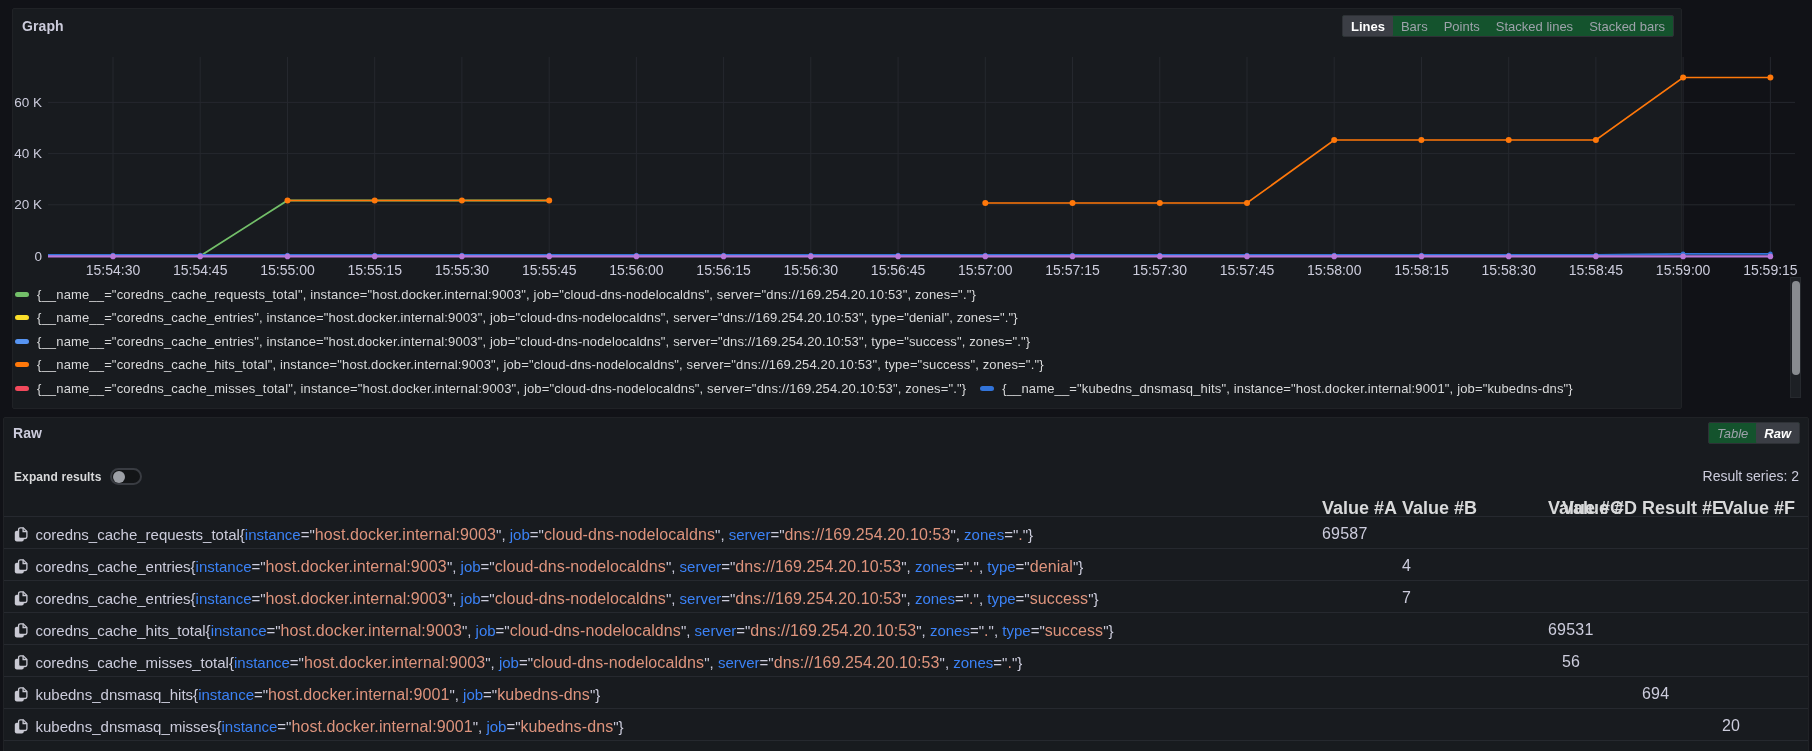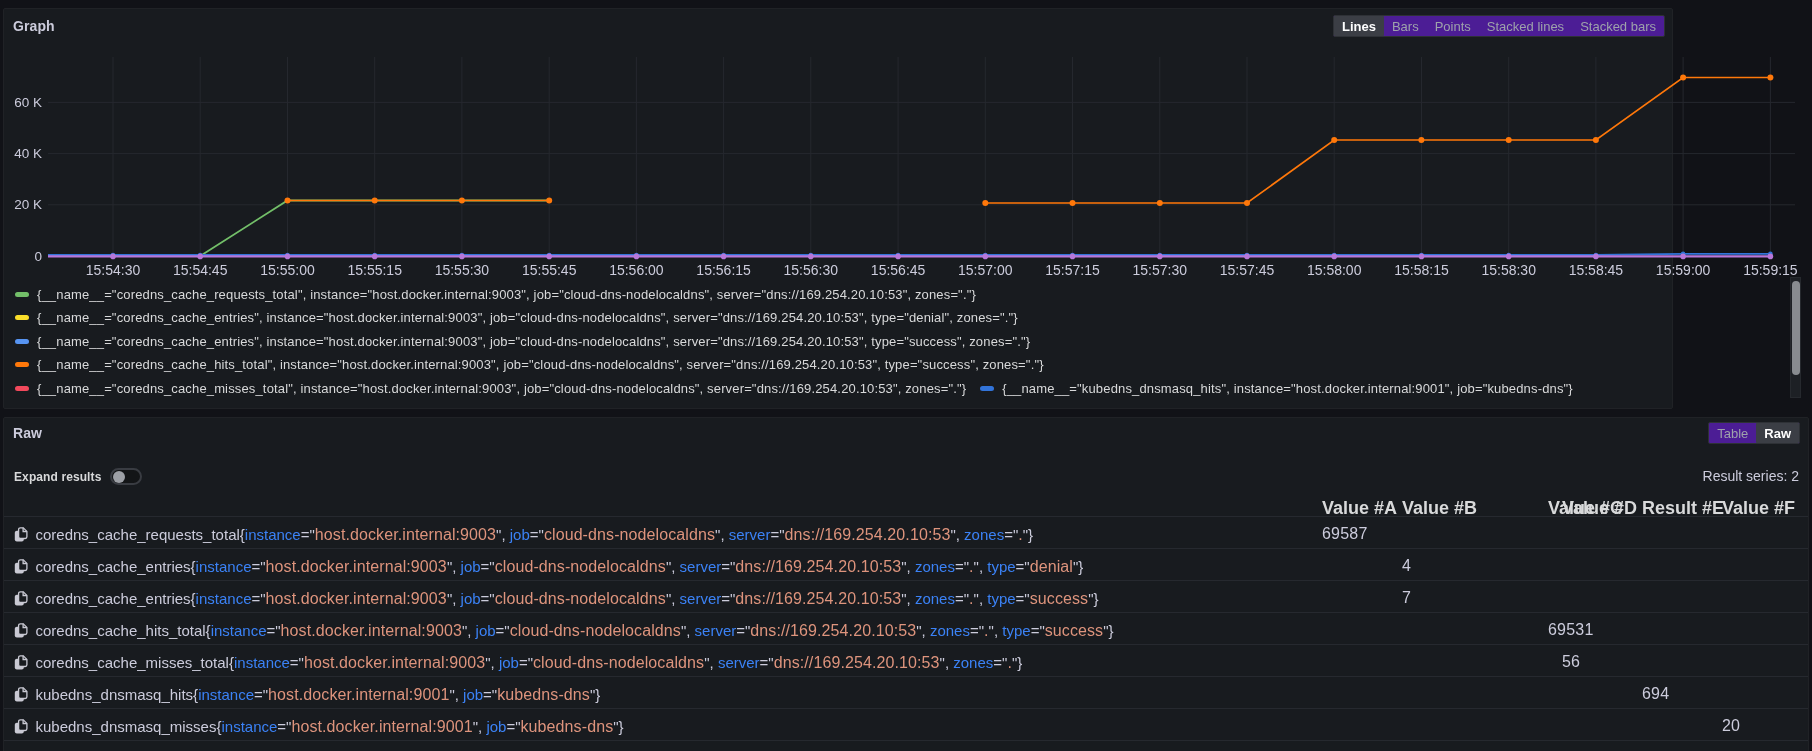--- a/index.html
+++ b/index.html
@@ -1,23 +1,23 @@
 <!DOCTYPE html>
 <html><head>
 <meta charset="utf-8">
 <style>
   * { margin:0; padding:0; box-sizing:border-box; }
   html,body { width:1812px; height:751px; background:#111217; overflow:hidden;
     font-family:"Liberation Sans", sans-serif; position:relative; }
   .panel { position:absolute; background:#181B1F; border:1px solid #202226; border-radius:2px; }
-  #gpanel { left:3px; top:8px; width:1670px; height:401px; }
+  #gpanel { left:12px; top:8px; width:1670px; height:401px; }
   #rpanel { left:3px; top:417px; width:1806px; height:340px; }
   .ptitle { position:absolute; font-size:14px; font-weight:700; color:#CCCCDC; letter-spacing:0.1px; }
   .btngroup { position:absolute; display:flex; align-items:stretch; border:1px solid #2E3136;
-    border-radius:2px; background:#4c1d95; height:22px; }
+    border-radius:2px; background:#14532d; height:22px; }
   .btngroup span { display:flex; align-items:center; padding:0 8px; font-size:13px;
     color:#9EA2AB; white-space:nowrap; }
   .btngroup span.sel { background:#3B3E45; color:#FFFFFF; font-weight:700; border-radius:1px; }
   #chartsvg { position:absolute; left:0; top:0; }
   .legend { position:absolute; left:15px; top:282.5px; width:1776px; }
   .lrow { height:23.5px; display:flex; align-items:center; font-size:13px; letter-spacing:0.15px; color:#D8D9DA; white-space:nowrap; }
   .lmark { display:inline-block; width:14px; height:5px; border-radius:2.5px; margin-right:8px; flex:none; }
   .lgap { display:inline-block; width:14px; }
   
   #sbtrack { position:absolute; left:1790px; top:277px; width:11px; height:121px; background:#1D2025; border:1px solid #26292E; }
@@ -47,21 +47,21 @@
   <div class="btngroup" style="right:7px; top:6px;">
     <span class="sel">Lines</span>
       <span>Bars</span>
       <span>Points</span>
       <span>Stacked lines</span>
       <span>Stacked bars</span>
   </div>
 </div>
 <div id="rpanel" class="panel">
   <div class="ptitle" style="left:9px; top:6.5px;">Raw</div>
-  <div class="btngroup" style="right:8px; top:4px;">
+  <div class="btngroup" style="right:8px; top:4px;font-style:italic;">
     <span>Table</span>
       <span class="sel">Raw</span>
   </div>
   <div class="exlabel" style="left:10px; top:51.5px;">Expand results</div>
   <div id="toggle">
       <div class="knob"></div>
     </div>
   <div id="resseries">Result series: 2</div>
   <div id="rtable">
 <div class="thead">

